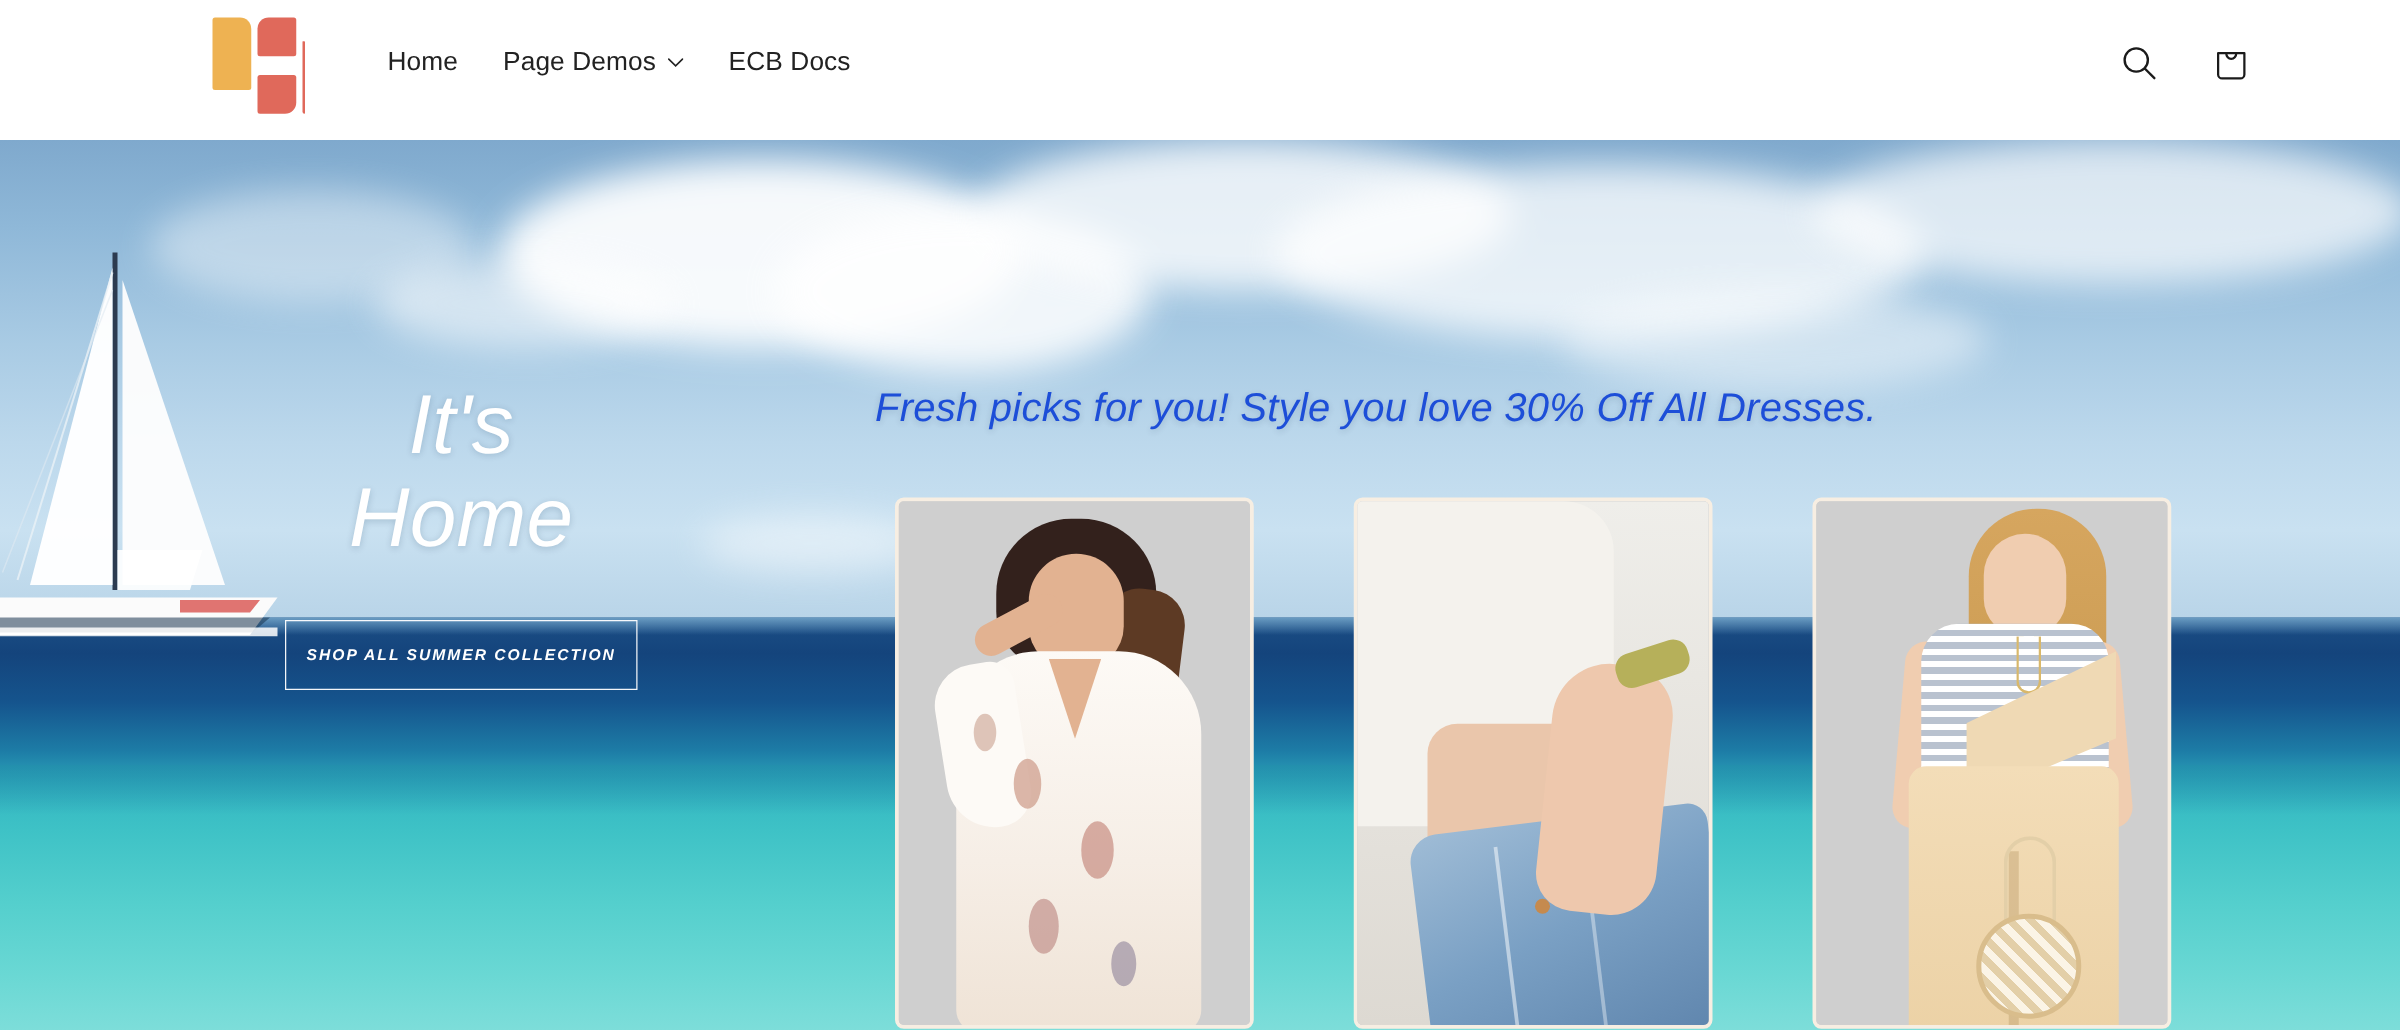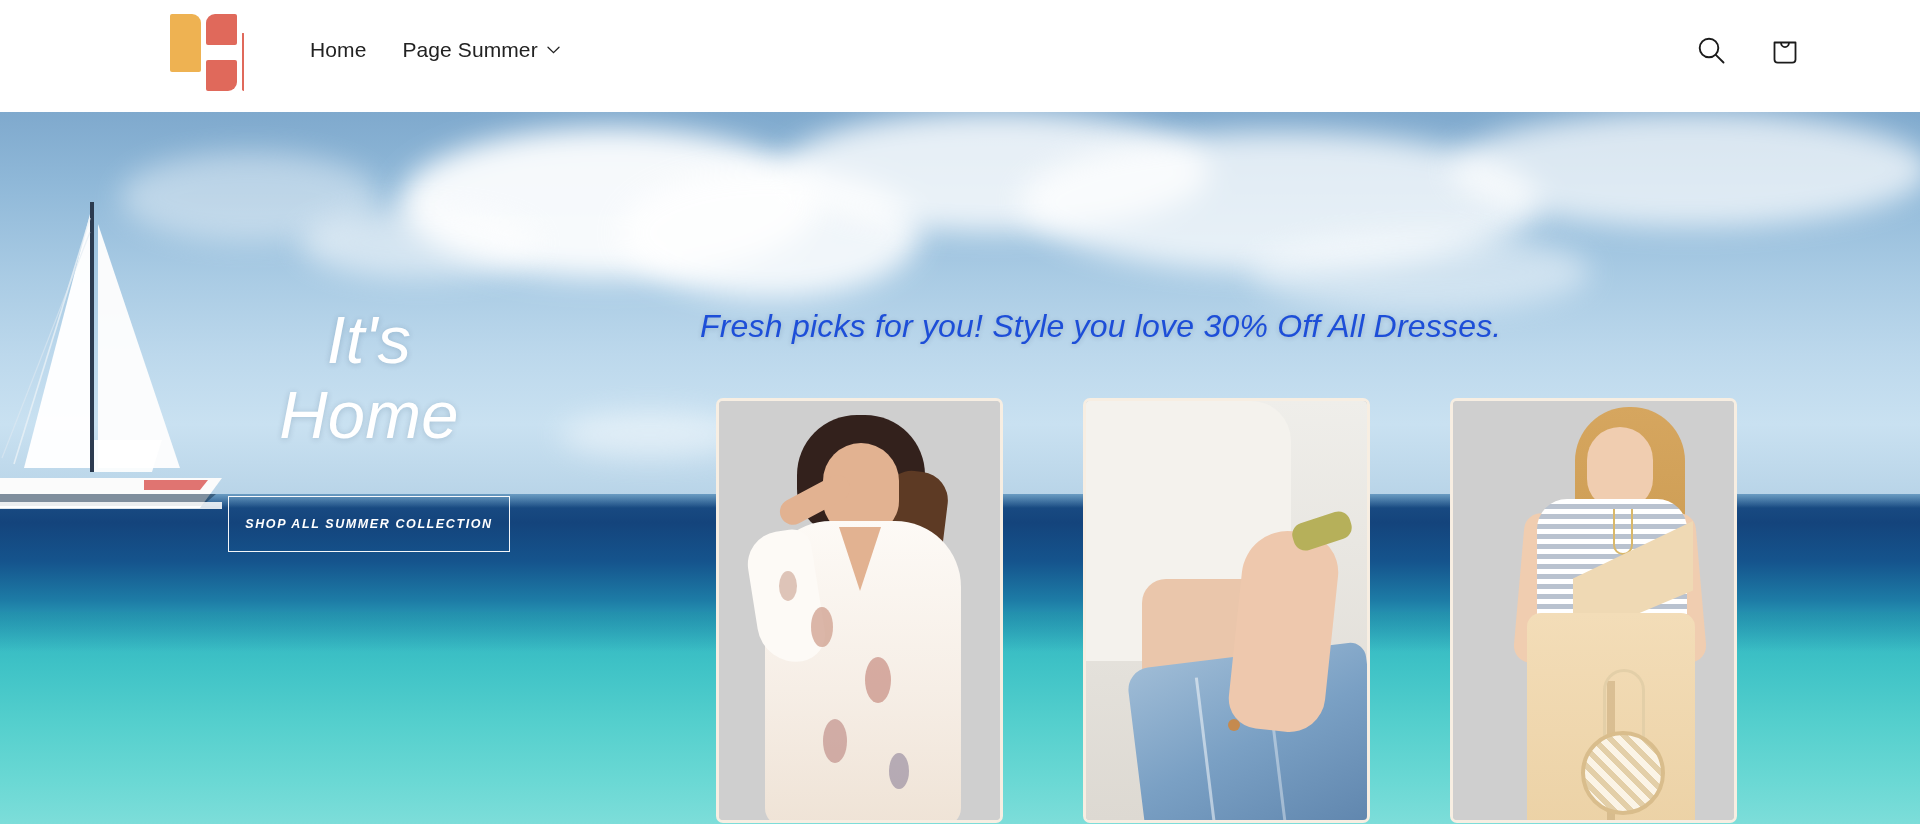--- a/index.html
+++ b/index.html
@@ -192,29 +192,32 @@
   </div>
 
   <nav class="nav">
 
     <div class="nav-item">
       <span class="lbl">Home</span>
     </div>
 
 
     <div class="nav-item">
-      <span class="lbl">Page Summer</span>
+      <span class="lbl">Page Demos</span>
       <span class="chev">
         <svg width="13" height="8" viewBox="0 0 13 8">
             <path d="M1 1.3 L6.5 6.6 L12 1.3" fill="none" stroke="#222" stroke-width="1.3" stroke-linecap="round"></path>
           </svg>
       </span>
     </div>
 
 
+    <div class="nav-item">
+      <span class="lbl">ECB Docs</span>
+    </div>
 
   </nav>
 
   <div class="head-icons">
     <div class="icon-btn">
       <svg width="31" height="31" viewBox="0 0 31 31">
         <circle cx="13" cy="13" r="9.3" fill="none" stroke="#1b1b1b" stroke-width="1.9"></circle>
         <line x1="19.8" y1="19.8" x2="27.5" y2="27.5" stroke="#1b1b1b" stroke-width="1.9" stroke-linecap="round"></line>
       </svg>
     </div>

